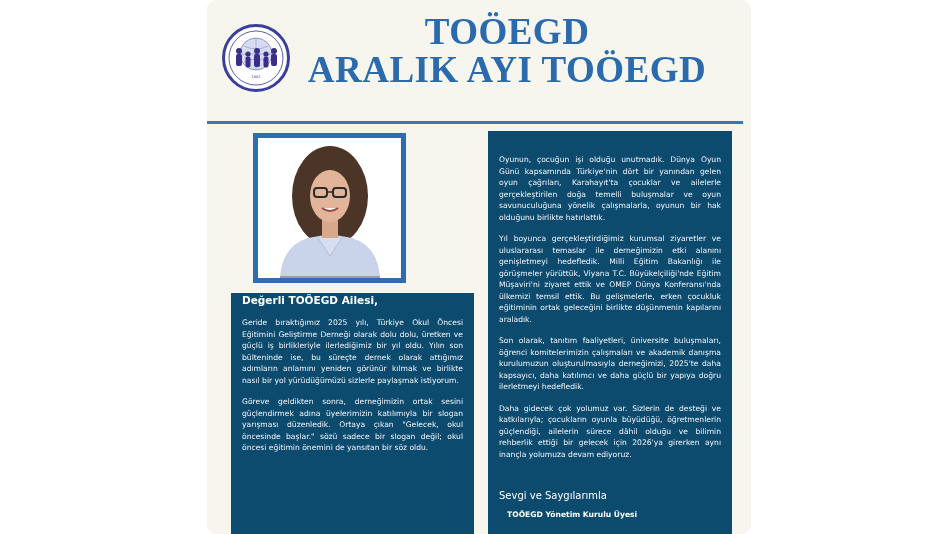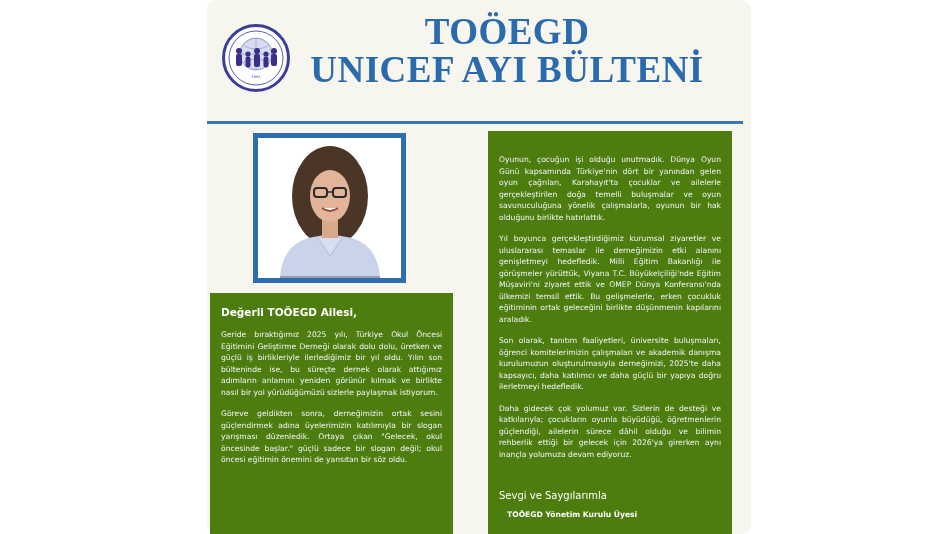--- a/index.html
+++ b/index.html
@@ -29,24 +29,24 @@
   .rule {
     position: absolute; left: 0; top: 121px; width: 536px; height: 3px;
     background: #3c78b0;
   }
   .photo {
     position: absolute; left: 46px; top: 133px; width: 153px; height: 150px;
     box-sizing: border-box; border: 5px solid #2f6db1; background: #fff;
     overflow: hidden;
   }
   .box {
-    position: absolute; background: #4d7c0f; color: #ffffff; box-sizing: border-box;
+    position: absolute; background: #0c4a6e; color: #ffffff; box-sizing: border-box;
     font-family: "DejaVu Sans", sans-serif;
   }
-  .box.left { left: 3px; top: 293px; width: 243px; height: 241px; padding: 12px 11px 0 11px; }
+  .box.left { left: 24px; top: 293px; width: 243px; height: 241px; padding: 0 11px 0 11px; }
   .box.right { left: 281px; top: 131px; width: 244px; height: 403px; padding: 23px 11px 0 11px; }
   .greeting { font-weight: bold; font-size: 10.5px; line-height: 14px; margin: 0 0 10px 0; }
   .para {
     font-size: 7.6px; line-height: 11.5px; text-align: justify; margin: 0 0 10px 0;
     color: #f4f7fb;
   }
   .signoff { font-size: 10px; line-height: 11px; margin: 30px 0 8px 0; }
   .sig { font-weight: bold; font-size: 7.6px; line-height: 11px; margin: 8px; }
 </style>
 </head>
@@ -69,21 +69,21 @@
         <circle cx="41" cy="27" r="2.6"></circle>
           <rect x="38.5" y="29.5" width="5" height="11" rx="2"></rect>
         <circle cx="49" cy="24" r="3"></circle>
           <rect x="46" y="27" width="6" height="12" rx="2"></rect>
       </g>
       <text x="31" y="51" font-size="3.5" text-anchor="middle" fill="#3a3f9a" font-family="DejaVu Sans, sans-serif">1962</text>
     </svg>
   </div>
 
   <div class="title l1">TOÖEGD</div>
-  <div class="title l2">UNICEF AYI BÜLTENİ</div>
+  <div class="title l2">ARALIK AYI TOÖEGD</div>
 
   <div class="rule"></div>
 
   <div class="photo">
     <svg width="143" height="140" viewBox="0 0 143 140">
       <rect width="143" height="140" fill="#ffffff"></rect>
 
       <ellipse cx="72" cy="58" rx="38" ry="50" fill="#4a3526"></ellipse>
 
       <path d="M22 140 Q24 108 50 100 L72 96 L94 100 Q120 108 122 140 Z" fill="#c9d3ea"></path>
@@ -98,21 +98,21 @@
       <line x1="69" y1="54" x2="75" y2="54" stroke="#2b2b2b" stroke-width="1.5"></line>
 
       <path d="M64 70 Q72 76 80 70" stroke="#a0483e" stroke-width="2" fill="#fff"></path>
       <line x1="22" y1="139" x2="122" y2="139" stroke="#666" stroke-width="1"></line>
     </svg>
   </div>
 
   <div class="box left">
     <p class="greeting">Değerli TOÖEGD Ailesi,</p>
     <p class="para">Geride bıraktığımız 2025 yılı, Türkiye Okul Öncesi Eğitimini Geliştirme Derneği olarak dolu dolu, üretken ve güçlü iş birlikleriyle ilerlediğimiz bir yıl oldu. Yılın son bülteninde ise, bu süreçte dernek olarak attığımız adımların anlamını yeniden görünür kılmak ve birlikte nasıl bir yol yürüdüğümüzü sizlerle paylaşmak istiyorum.</p>
-    <p class="para">Göreve geldikten sonra, derneğimizin ortak sesini güçlendirmek adına üyelerimizin katılımıyla bir slogan yarışması düzenledik. Ortaya çıkan "Gelecek, okul öncesinde başlar." güçlü sadece bir slogan değil; okul öncesi eğitimin önemini de yansıtan bir söz oldu.</p>
+    <p class="para">Göreve geldikten sonra, derneğimizin ortak sesini güçlendirmek adına üyelerimizin katılımıyla bir slogan yarışması düzenledik. Ortaya çıkan "Gelecek, okul öncesinde başlar." sözü sadece bir slogan değil; okul öncesi eğitimin önemini de yansıtan bir söz oldu.</p>
   </div>
 
   <div class="box right">
     <p class="para">Oyunun, çocuğun işi olduğu unutmadık. Dünya Oyun Günü kapsamında Türkiye'nin dört bir yanından gelen oyun çağrıları, Karahayıt'ta çocuklar ve ailelerle gerçekleştirilen doğa temelli buluşmalar ve oyun savunuculuğuna yönelik çalışmalarla, oyunun bir hak olduğunu birlikte hatırlattık.</p>
     <p class="para">Yıl boyunca gerçekleştirdiğimiz kurumsal ziyaretler ve uluslararası temaslar ile derneğimizin etki alanını genişletmeyi hedefledik. Milli Eğitim Bakanlığı ile görüşmeler yürüttük, Viyana T.C. Büyükelçiliği'nde Eğitim Müşaviri'ni ziyaret ettik ve OMEP Dünya Konferansı'nda ülkemizi temsil ettik. Bu gelişmelerle, erken çocukluk eğitiminin ortak geleceğini birlikte düşünmenin kapılarını araladık.</p>
     <p class="para">Son olarak, tanıtım faaliyetleri, üniversite buluşmaları, öğrenci komitelerimizin  çalışmaları ve akademik danışma kurulumuzun oluşturulmasıyla derneğimizi, 2025'te daha kapsayıcı, daha katılımcı ve daha güçlü bir yapıya doğru ilerletmeyi hedefledik.</p>
     <p class="para">Daha gidecek çok yolumuz var. Sizlerin de desteği ve katkılarıyla; çocukların oyunla büyüdüğü, öğretmenlerin güçlendiği, ailelerin sürece dâhil olduğu ve bilimin rehberlik ettiği bir gelecek için 2026'ya girerken aynı inançla yolumuza devam ediyoruz.</p>
     <p class="signoff">Sevgi ve Saygılarımla</p>
     <p class="sig">TOÖEGD Yönetim Kurulu Üyesi</p>
   </div>

